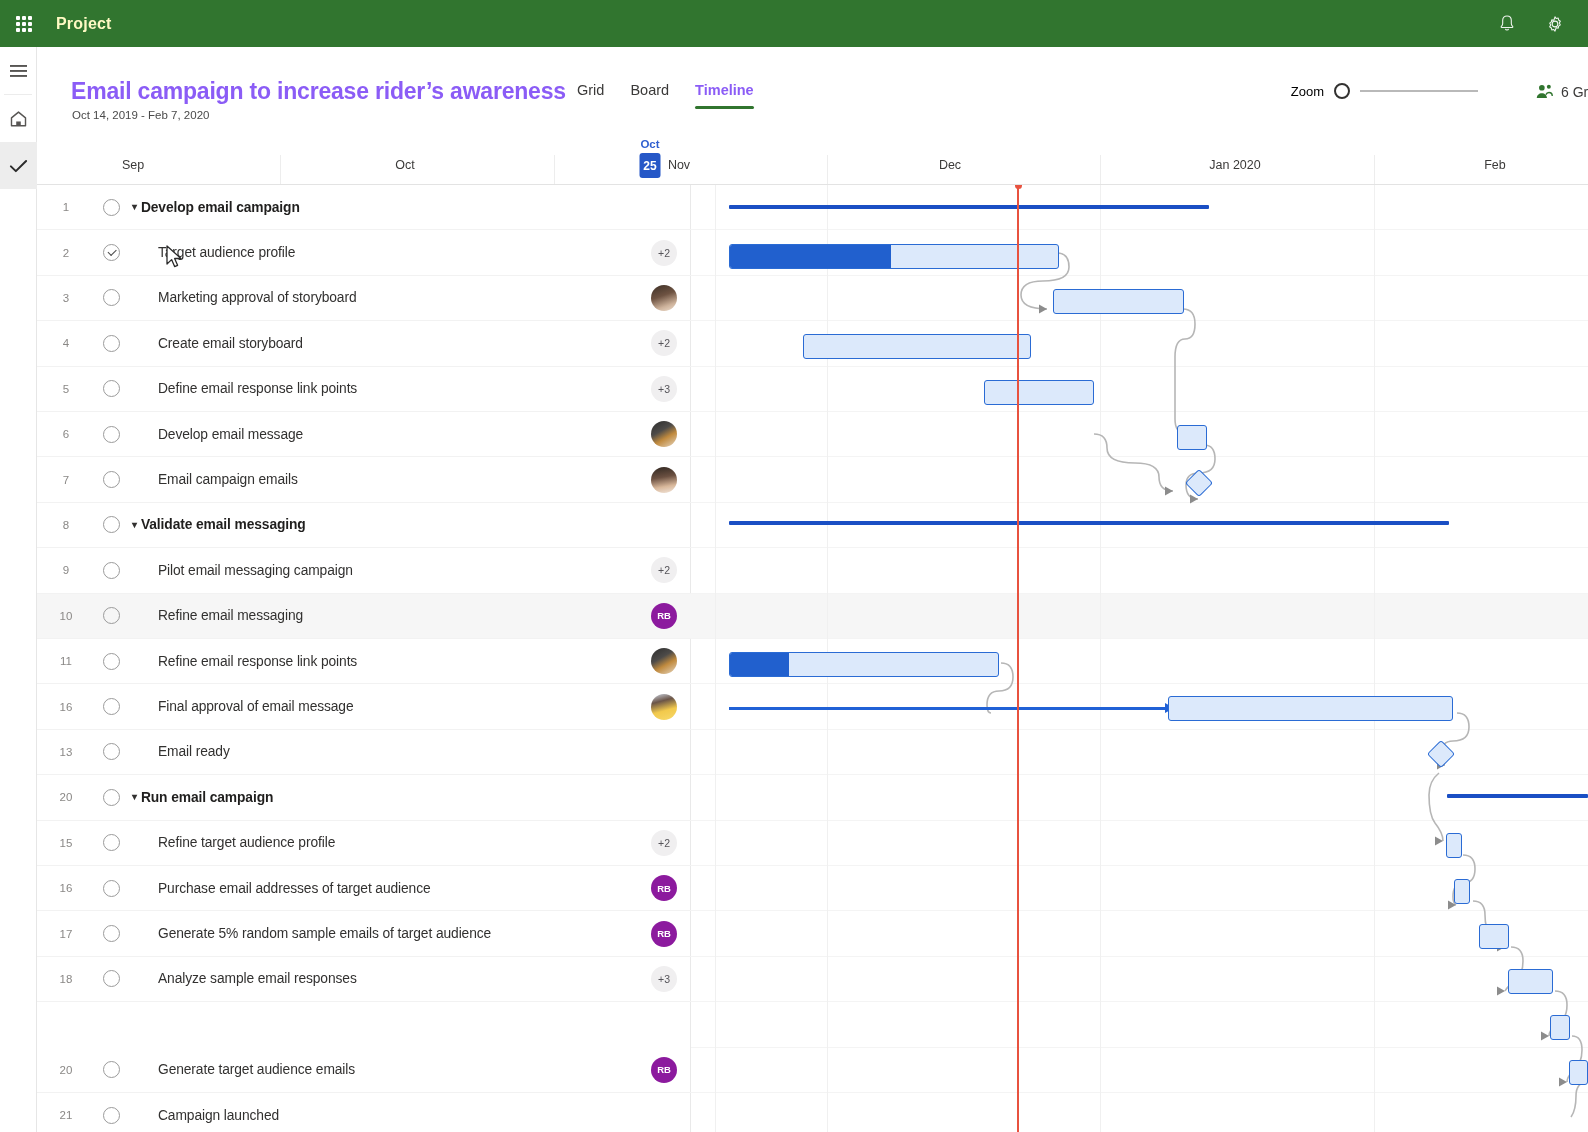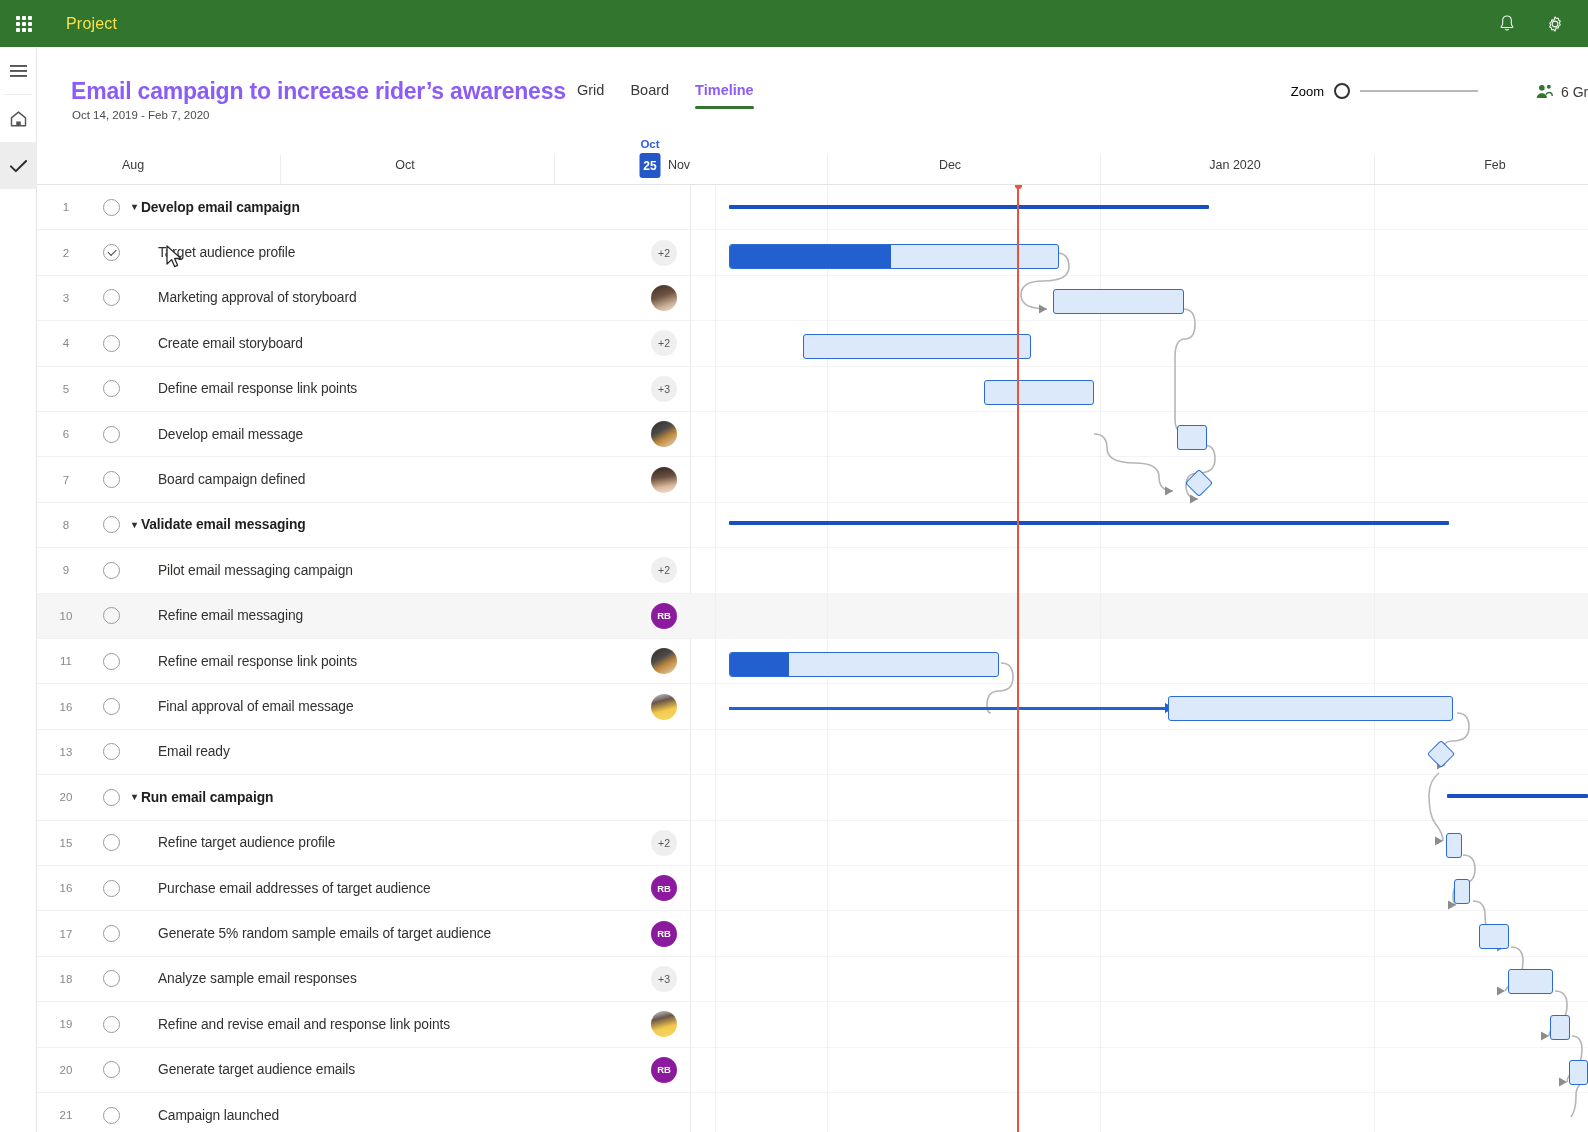--- a/index.html
+++ b/index.html
@@ -12,21 +12,21 @@
 
   
   .topbar {
     position: absolute; top:0; left:0; width:1588px; height:47px;
     background:#31752f; display:flex; align-items:center;
   }
   .waffle { width:48px; height:47px; display:flex; align-items:center; justify-content:center; cursor:pointer; }
   .waffle .g { display:grid; grid-template-columns:repeat(3,4px); grid-template-rows:repeat(3,4px); gap:2px; }
   .waffle .g i { background:#ffffff; width:4px; height:4px; border-radius:1px; display:block; }
   .app-title {
-    color:#fde047; font-size:16px; font-weight:400; letter-spacing:.2px; margin-left:18px;
+    color:#fef9c3; font-size:16px; font-weight:700; letter-spacing:.2px; margin-left:8px;
   }
   .topbar-right { margin-left:auto; display:flex; align-items:center; gap:26px; padding-right:22px; }
   .topbar-right .ti { width:22px; height:22px; cursor:pointer; opacity:.92; }
 
   
   .rail {
     position:absolute; top:47px; left:0; width:37px; height:1085px;
     background:#ffffff; border-right:1px solid #e6e6e6;
   }
   .rail .ri {
@@ -227,21 +227,21 @@
     </div>
   </div>
 
   <div class="axis">
     <div class="vsep" style="left:243px"></div>
     <div class="vsep" style="left:517px"></div>
     <div class="vsep" style="left:790px"></div>
     <div class="vsep" style="left:1063px"></div>
     <div class="vsep" style="left:1337px"></div>
 
-    <div class="mtick" style="left:96px">Aug</div>
+    <div class="mtick" style="left:96px">Sep</div>
     <div class="mtick" style="left:368px">Oct</div>
     <div class="mtick" style="left:642px">Nov</div>
     <div class="mtick" style="left:913px">Dec</div>
     <div class="mtick" style="left:1198px">Jan 2020</div>
     <div class="mtick" style="left:1458px">Feb</div>
 
     <div class="today-pill">
       <div class="tp-mon">Oct</div>
       <div class="tp-day">25</div>
     </div>
@@ -301,21 +301,21 @@
         <span class="t-check"></span>
         <span class="t-name">Develop email message</span>
         <span class="t-assign">
             <span class="ava photo-b"></span>
           </span>
       </div>
 
       <div class="trow" style="top:272.4px">
         <span class="t-num">7</span>
         <span class="t-check"></span>
-        <span class="t-name">Board campaign defined</span>
+        <span class="t-name">Email campaign emails</span>
         <span class="t-assign">
             <span class="ava photo-c"></span>
           </span>
       </div>
 
       <div class="trow summary" style="top:317.8px">
         <span class="t-num">8</span>
         <span class="t-check"></span>
         <span class="t-name">
             <span class="chev">▾</span>
@@ -403,28 +403,20 @@
 
       <div class="trow" style="top:771.8px">
         <span class="t-num">18</span>
         <span class="t-check"></span>
         <span class="t-name">Analyze sample email responses</span>
         <span class="t-assign">
             <span class="ava count">+3</span>
           </span>
       </div>
 
-      <div class="trow" style="top:817.2px">
-        <span class="t-num">19</span>
-        <span class="t-check"></span>
-        <span class="t-name">Refine and revise email and response link points</span>
-        <span class="t-assign">
-            <span class="ava photo-d"></span>
-          </span>
-      </div>
 
       <div class="trow" style="top:862.6px">
         <span class="t-num">20</span>
         <span class="t-check"></span>
         <span class="t-name">Generate target audience emails</span>
         <span class="t-assign">
             <span class="ava purple">RB</span>
           </span>
       </div>
 

